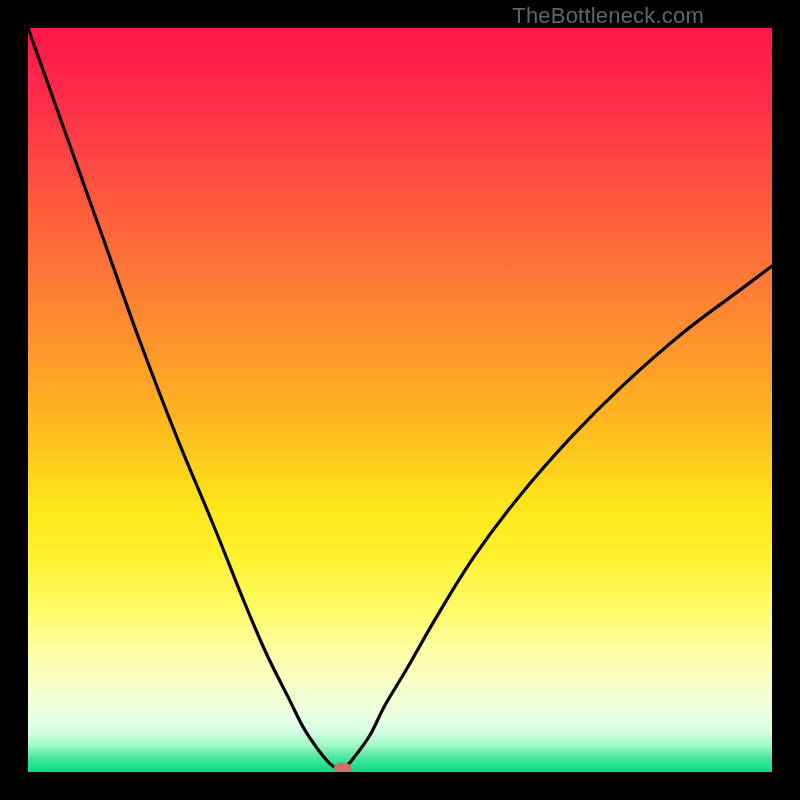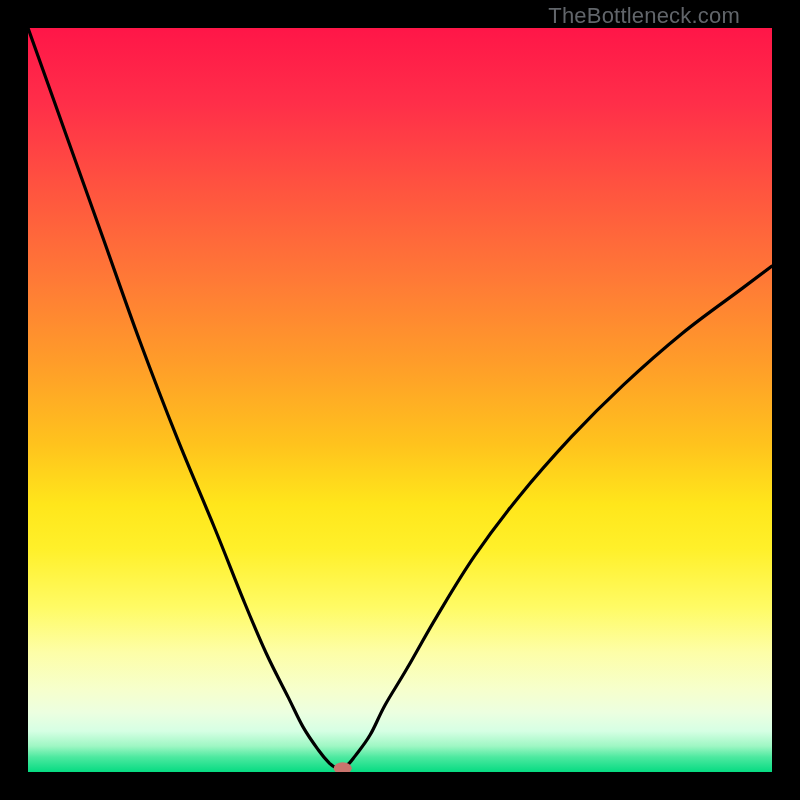--- a/index.html
+++ b/index.html
@@ -8,21 +8,20 @@
     width: 800px;
     height: 800px;
     background: #000;
     overflow: hidden;
   }
   .frame {
     position: relative;
     width: 720px;
     height: 800px;
     background: #000;
-    padding-left: 36px;
   }
   .watermark {
     position: absolute;
     top: 3px;
     right: 16px;
     font-family: Arial, Helvetica, sans-serif;
     font-size: 22px;
     color: #61656a;
     font-weight: 500;
     letter-spacing: 0.2px;

